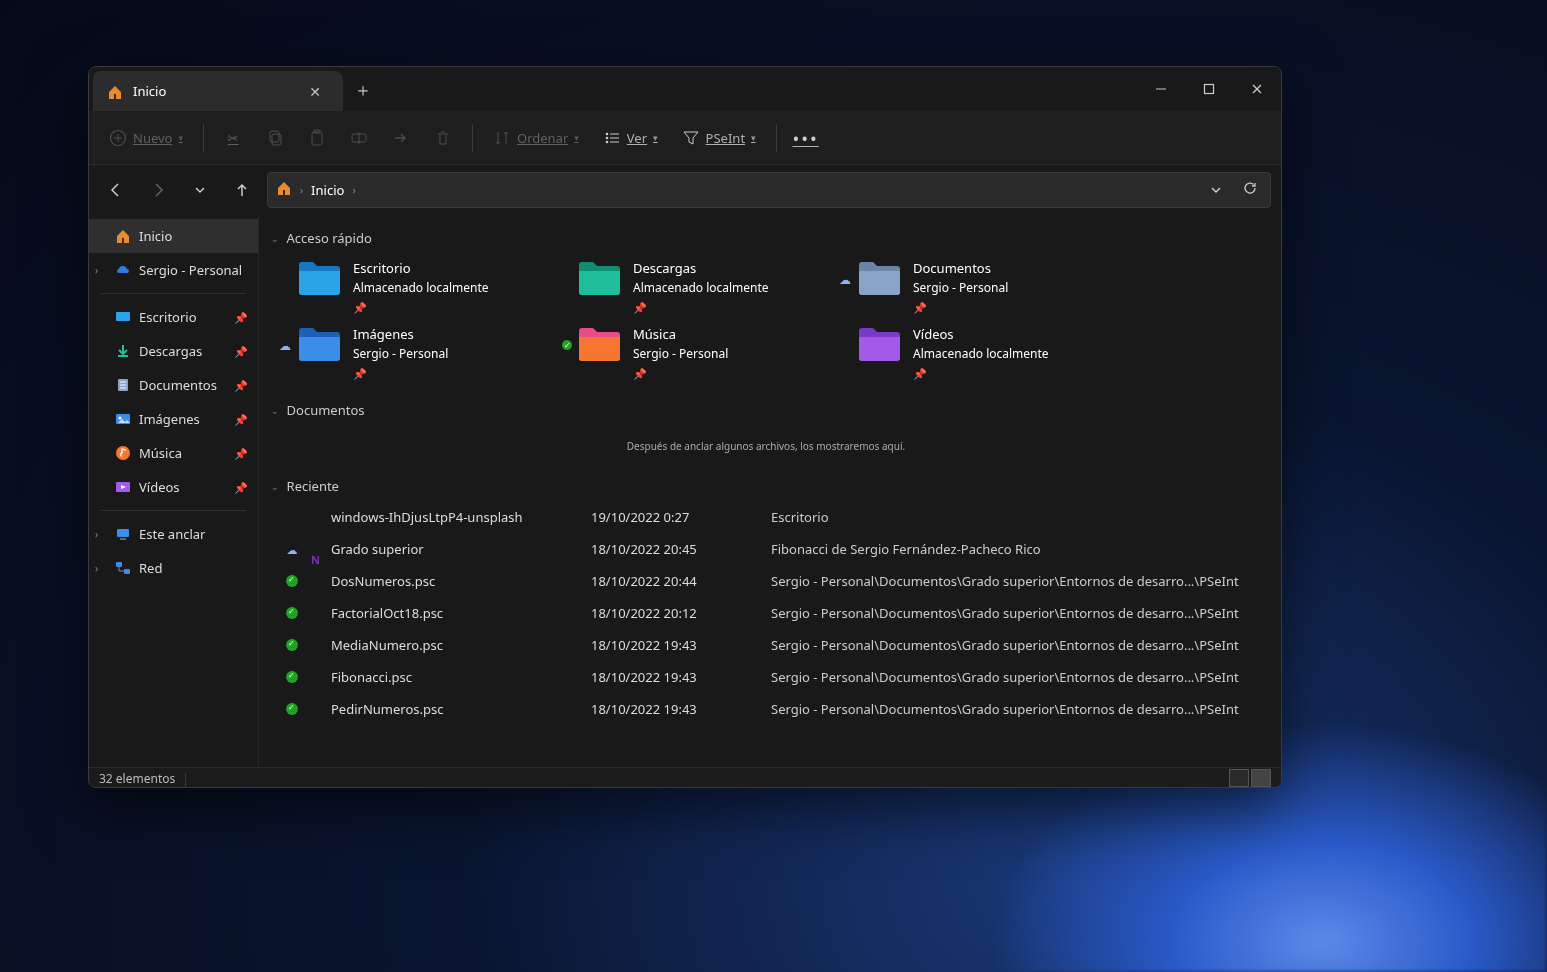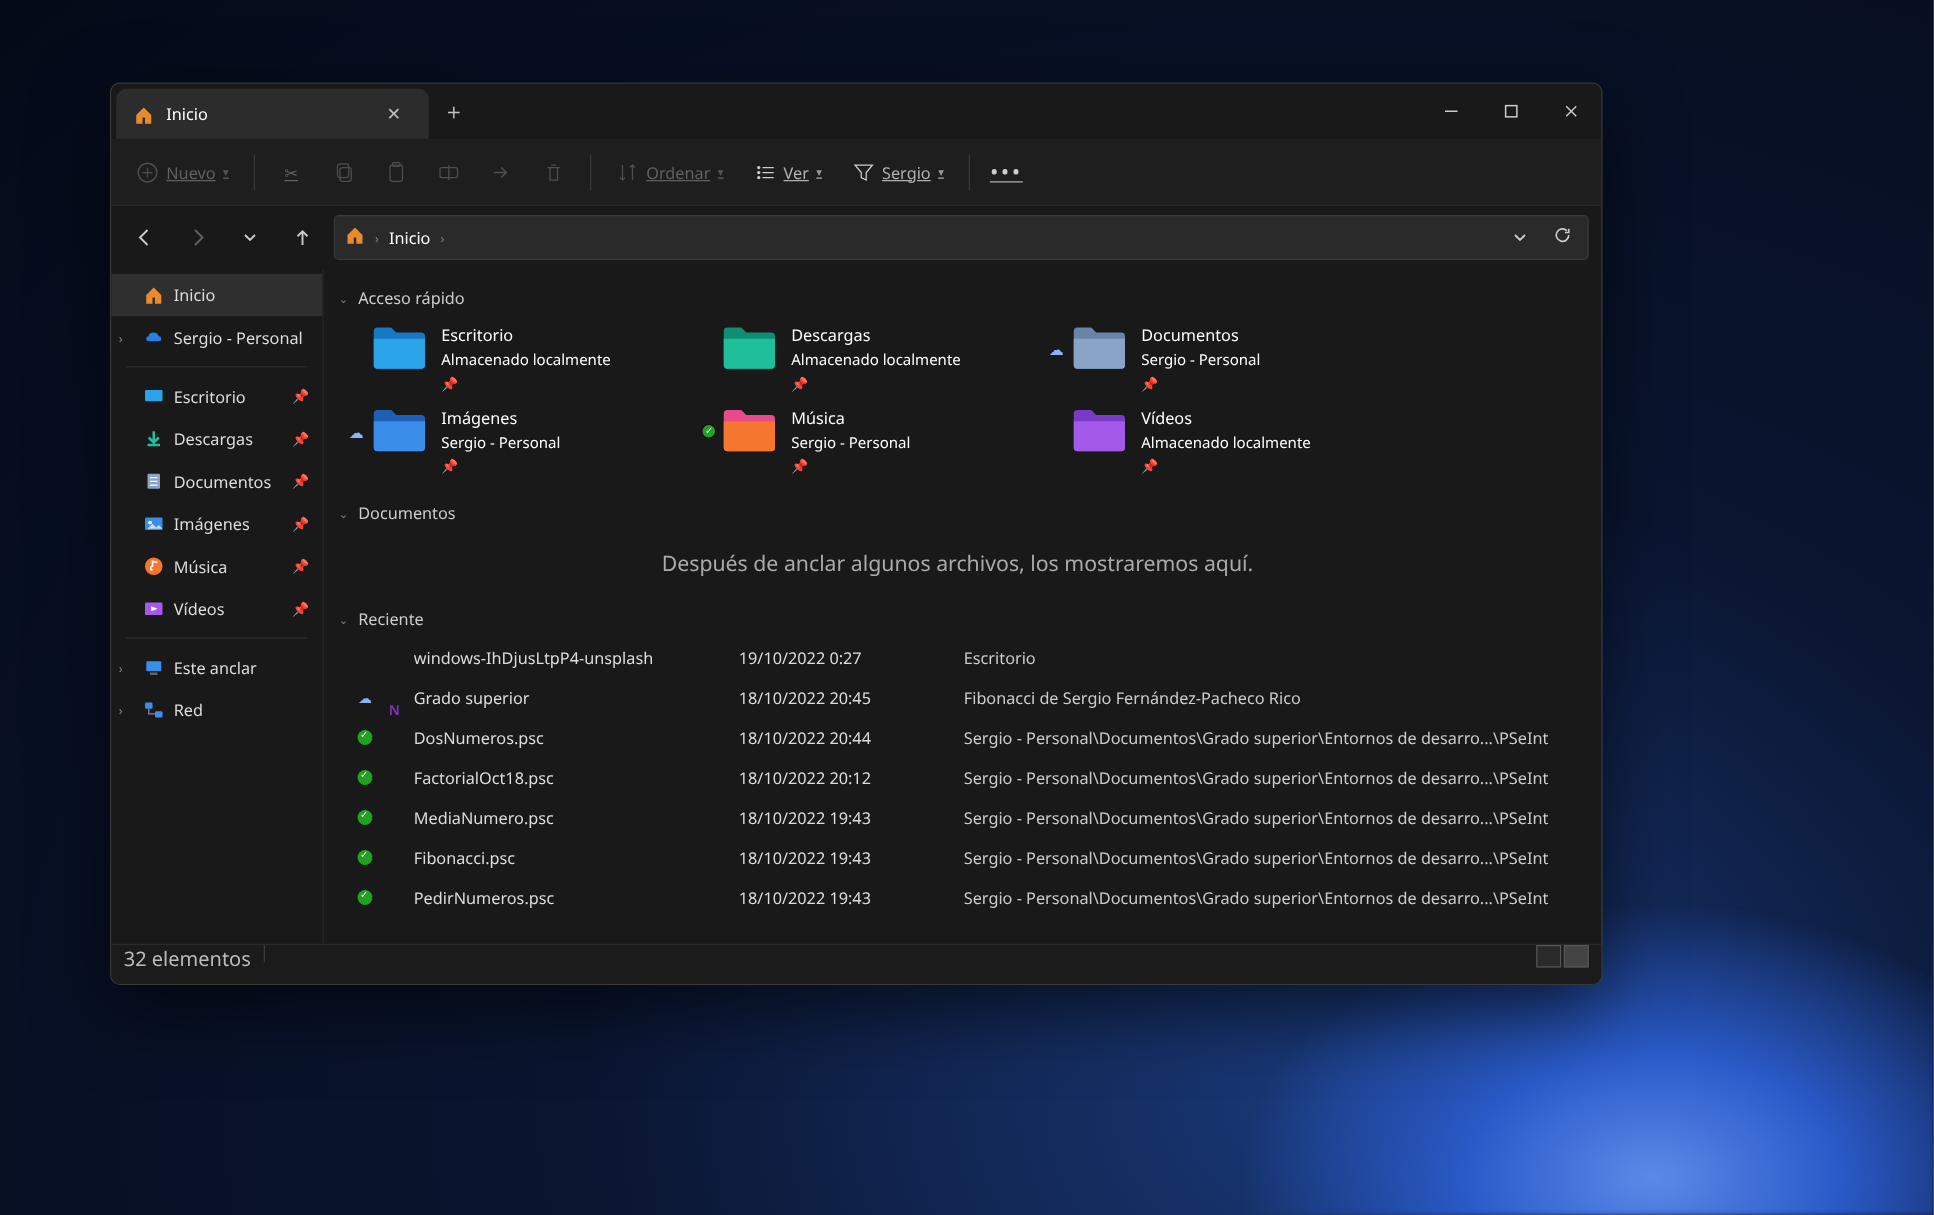--- a/index.html
+++ b/index.html
@@ -99,40 +99,40 @@
   .qa-grid { display: grid; grid-template-columns: repeat(3, 260px); gap: 10px 20px; padding: 6px 0 14px 30px; }
   .qa-item { display: flex; gap: 12px; align-items: flex-start; cursor: pointer; position: relative; }
   .qa-text { display: flex; flex-direction: column; gap: 2px; }
   .qa-name { color: #fff; font-size: 13px; }
   .qa-sub { color: #ffffff; font-size: 12px; }
   .qa-pin { color: #888; font-size: 11px; margin-top: 2px; }
   .cloud-badge { position: absolute; left: -18px; top: 12px; color: #8ab4f8; font-size: 12px; }
   .sync-badge { position: absolute; left: -16px; top: 14px; width: 12px; height: 12px; background: #21a321; border-radius: 50%; border: 1px solid #111; }
   .sync-badge::after { content: "✓"; color: #fff; font-size: 8px; position: absolute; left: 2px; top: -1px; }
 
-  .fav-empty { color: #aaa; font-size: 17px; text-align: center; padding: 14px 0 18px; }
+  .fav-empty { color: #aaa; font-size: 10px; text-align: center; padding: 14px 0 18px; }
 
   .recent-list { display: flex; flex-direction: column; }
   .recent-row {
     display: grid; grid-template-columns: 30px 24px 260px 180px 1fr;
     align-items: center; padding: 5px 4px 5px 10px; color: #ddd; font-size: 13px; cursor: pointer;
     height: 32px;
   }
   .file-ic { width: 18px; height: 22px; background: #e8e8e8; border-radius: 2px; position: relative; }
   .file-ic::before { content: ""; position: absolute; right: 0; top: 0; border-width: 5px; border-style: solid; border-color: #191919 #191919 transparent transparent; }
   .img-ic { width: 22px; height: 18px; background: linear-gradient(135deg,#4a90e2,#356abf); border-radius: 2px; }
   .sync-mini { width: 12px; height: 12px; background: #21a321; border-radius: 50%; position: relative; }
   .sync-mini::after { content: "✓"; color: #fff; font-size: 8px; position: absolute; left: 2px; top: -2px; }
   .cloud-mini { color: #8ab4f8; font-size: 11px; }
   .one-ic { width: 18px; height: 22px; background: #fff; border-radius: 2px; position: relative; }
   .one-ic::after { content: "N"; color: #7b2fb5; font-size: 11px; font-weight: bold; position: absolute; left: 4px; top: 3px; }
 
   .statusbar {
-    height: 32px; border-top: 1px solid #2a2a2a; background: #1b1b1b;
-    display: flex; align-items: flex-start; padding: 0 10px; color: #bbb; font-size: 16px; gap: 10px;
+    height: 20px; border-top: 1px solid #2a2a2a; background: #1b1b1b;
+    display: flex; align-items: flex-end; padding: 0 10px; color: #bbb; font-size: 12px; gap: 10px;
   }
   .statusbar .sep { width: 1px; height: 14px; background: #3a3a3a; }
   .view-toggles { margin-left: auto; display: flex; gap: 2px; }
   .vt { width: 20px; height: 18px; border: 1px solid #555; background: #2a2a2a; cursor: pointer; }
 
   .folder-svg { width: 44px; height: 38px; }
 </style>
 </head>
 <body>
 
@@ -249,21 +249,21 @@
         </span>
       <span>Ver</span>
       <span class="chev">▾</span>
     </div>
     <div class="tb-btn">
       <span class="tb-icon">
           <svg viewBox="0 0 18 18">
             <path d="M2 3 L16 3 L11 9 L11 15 L7 13 L7 9 Z" fill="none" stroke="#ccc"></path>
           </svg>
         </span>
-      <span>Sergio</span>
+      <span>PSeInt</span>
       <span class="chev">▾</span>
     </div>
     <div class="tb-sep"></div>
     <div class="tb-btn">
         <span class="tb-icon" style="color:#ccc;font-size:18px;letter-spacing:2px;">•••</span>
       </div>
   </div>
 
   <div class="navbar">
     <div class="nav-btn">

